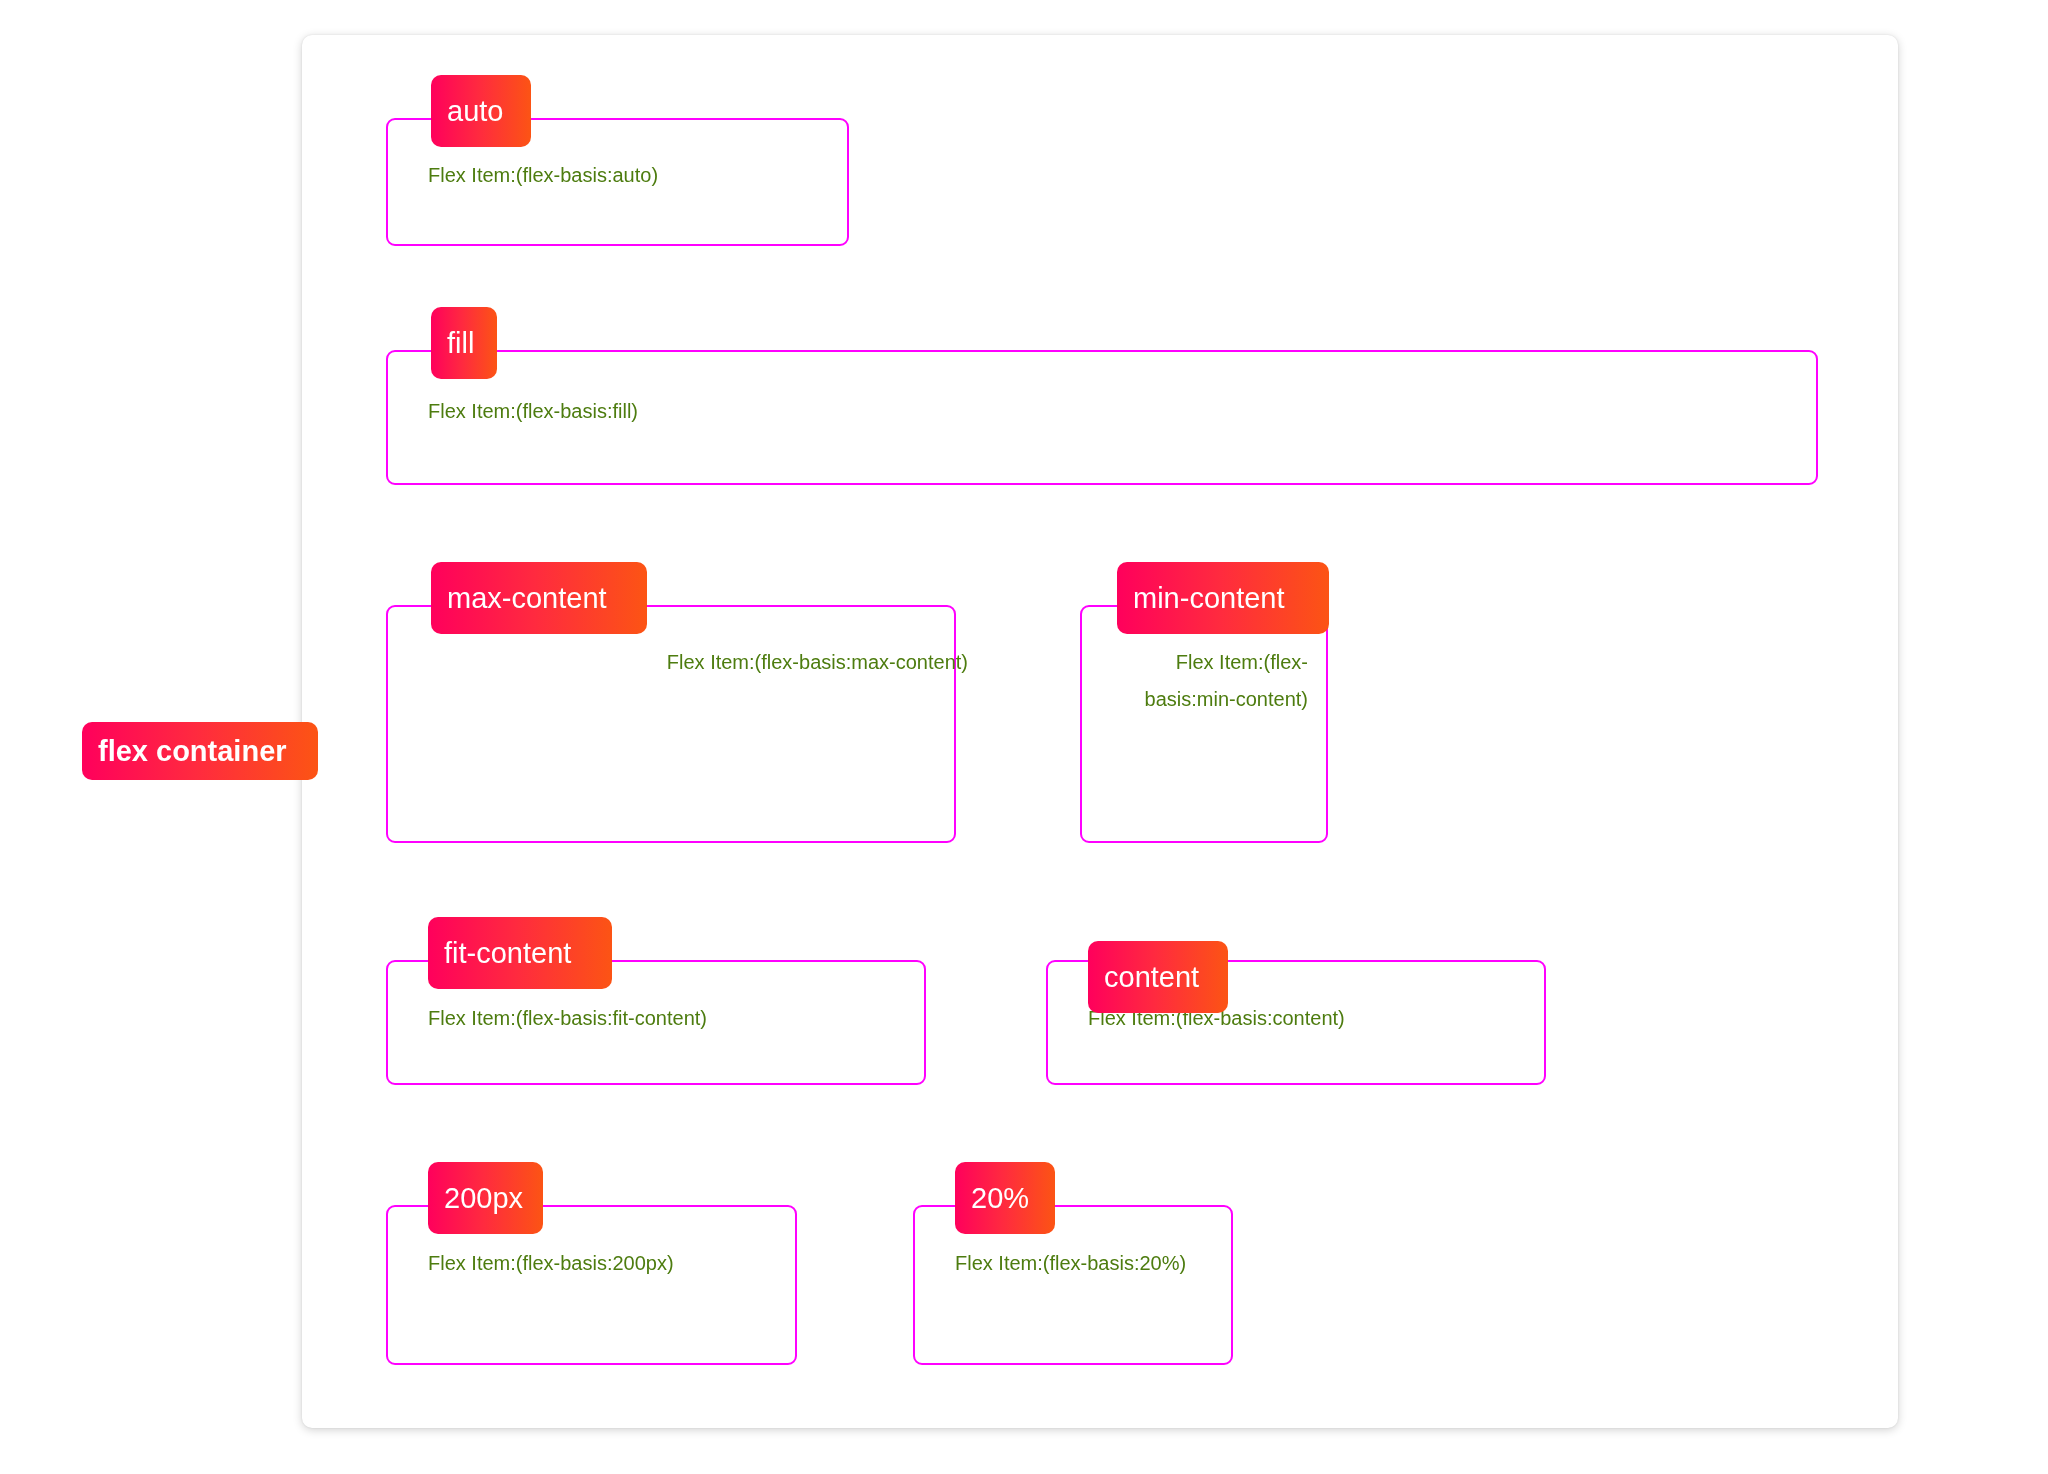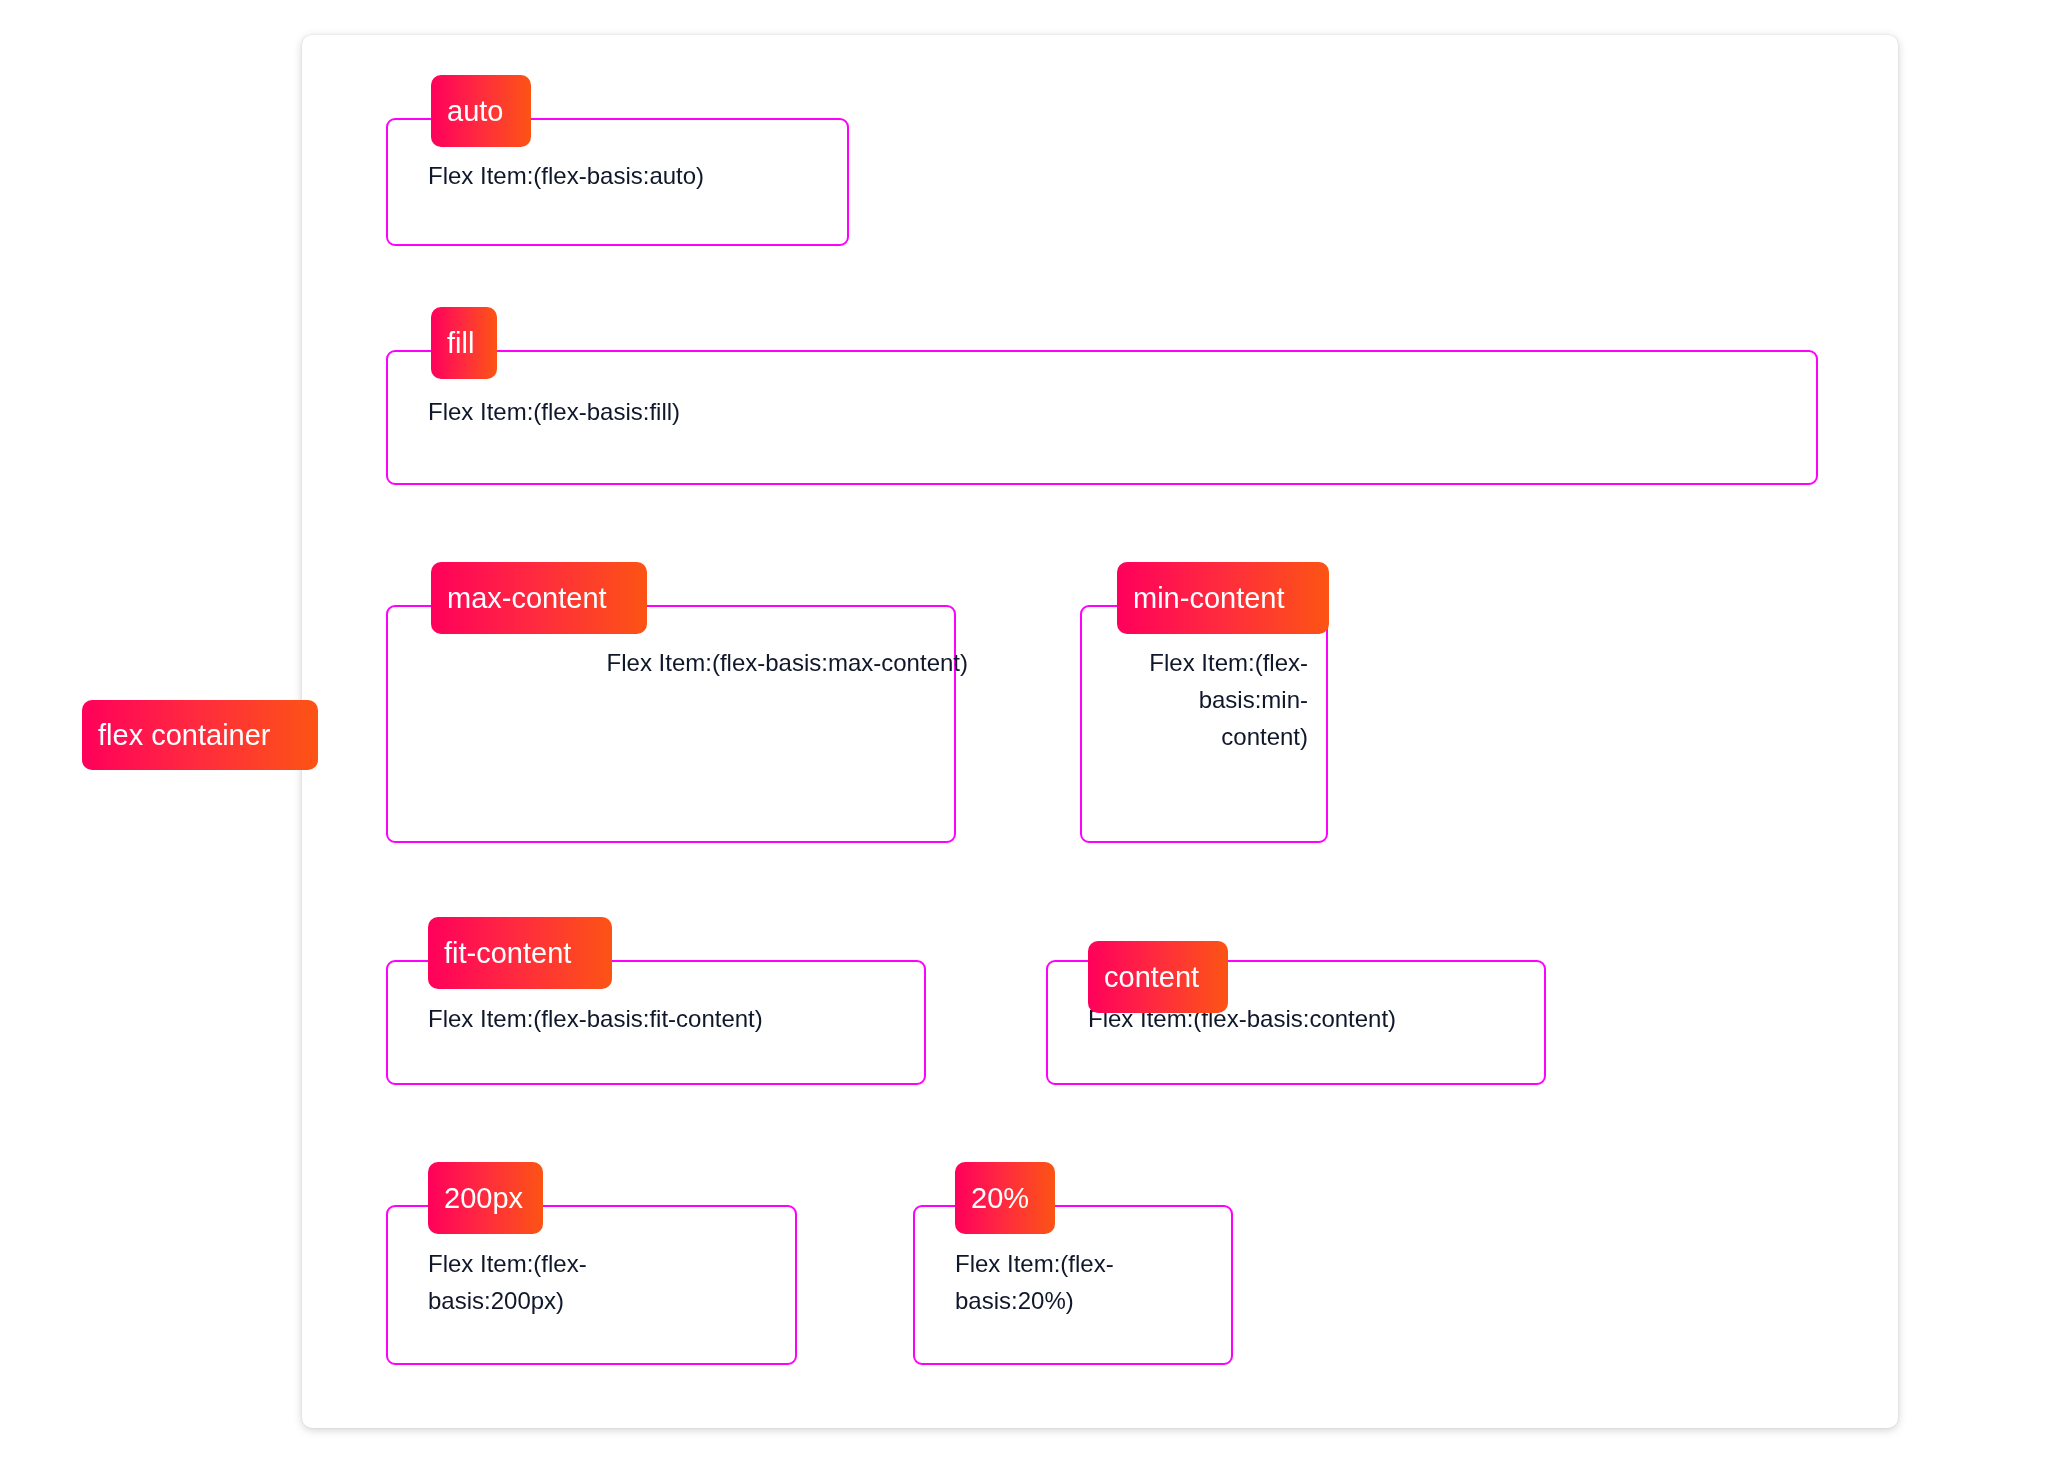--- a/index.html
+++ b/index.html
@@ -47,40 +47,41 @@
     align-items: center;
     padding: 0 16px;
     height: 72px;
     white-space: nowrap;
     z-index: 5;
     box-sizing: border-box;
   }
 
   #flex-container-tag {
     left: 82px;
-    top: 700px;
-    height: 70px;
+    top: 722px;
+    height: 58px;
     width: 236px;
     font-size: 29px;
     z-index: 8;
+    font-weight: bold;
   }
 
   
   .item-box {
     position: absolute;
     border: 2px solid #ff00ff;
     border-radius: 9px;
     box-sizing: border-box;
     background: transparent;
     z-index: 2;
   }
   .item-text {
     position: absolute;
-    color: #0f172a;
-    font-size: 24px;
+    color: #4d7c0f;
+    font-size: 20px;
     line-height: 37px;
     z-index: 4;
     white-space: pre-line;
   }
 
   
   #box-auto        { left: 386px; top: 118px;  width: 463px; height: 128px; }
   #tag-auto        { left: 431px; top: 75px;   width: 100px; }
   #text-auto       { left: 428px; top: 157px;  width: 420px; }
 

